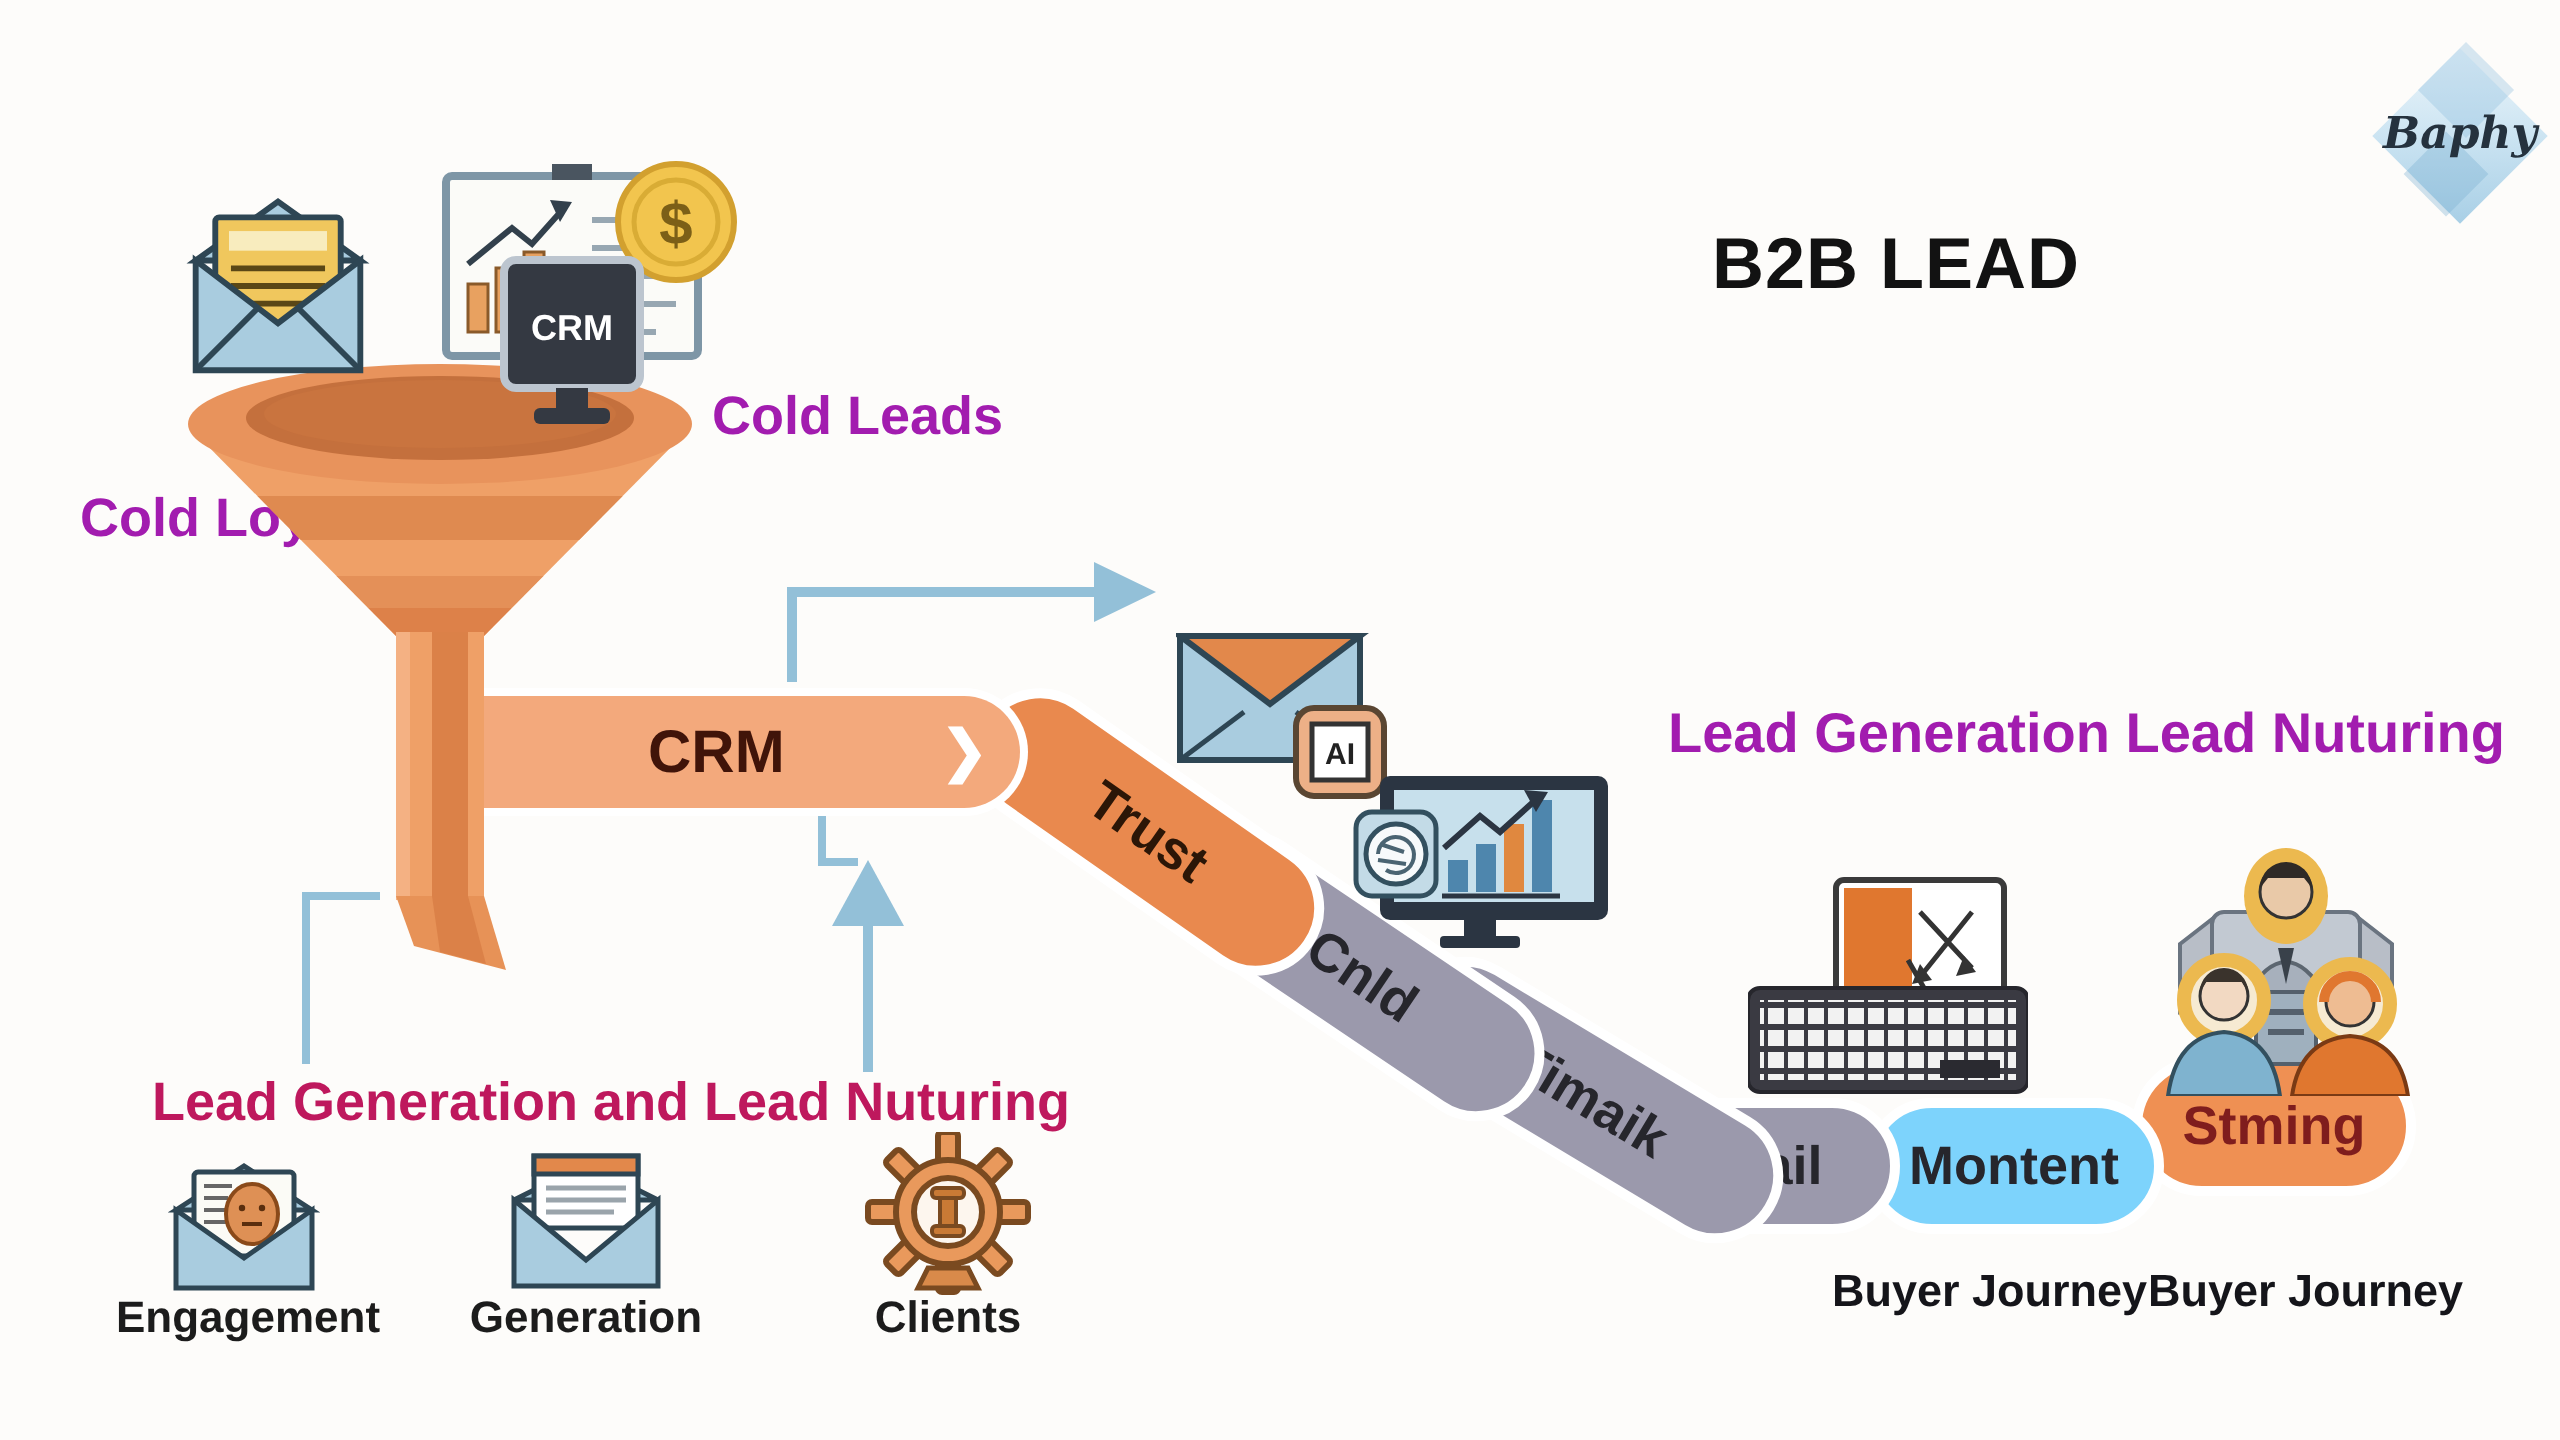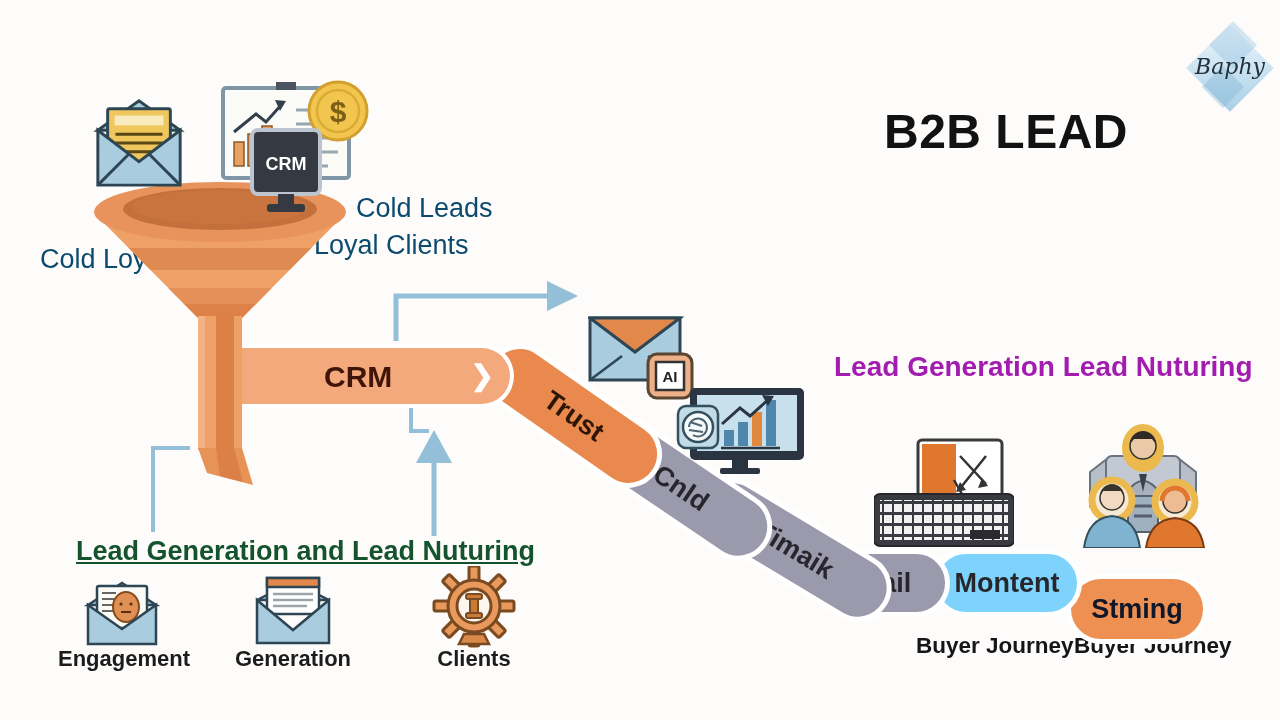--- a/index.html
+++ b/index.html
@@ -1,59 +1,59 @@
 <!DOCTYPE html>
 <html><head>
 <meta charset="utf-8">
 <style>
   html,body{margin:0;padding:0;background:#fcfbf9;}
   #stage{position:relative;width:1280px;height:720px;overflow:hidden;
          font-family:"Liberation Sans",sans-serif;background:#fdfcfa;}
   .abs{position:absolute;}
   
-  .title{left:884px;top:98px;font-size:48px;line-height:67px;font-weight:800;
+  .title{left:856px;top:98px;font-size:36px;line-height:67px;font-weight:800;
          color:#121212;letter-spacing:.5px;white-space:nowrap;}
   .subtitle1{left:792px;top:316px;font-size:28px;font-weight:700;color:#1a1a1a;white-space:nowrap;}
   .subtitle2{left:834px;top:351px;font-size:28px;font-weight:700;color:#a21caf;white-space:nowrap;}
-  .logo{left:1186px;top:24px;width:88px;height:88px;}
+  .logo{left:1186px;top:24px;width:88px;height:88px;font-weight:bold;}
   .logo .diamond{position:absolute;left:13px;top:13px;width:62px;height:62px;
         transform:rotate(45deg);background:linear-gradient(135deg,#eef6fb 0%,#cfe6f3 45%,#a8cfe6 100%);}
   .logo .diamond2{position:absolute;left:30px;top:4px;width:34px;height:34px;
         transform:rotate(45deg);background:rgba(140,190,220,.35);}
   .logo .diamond3{position:absolute;left:22px;top:48px;width:30px;height:30px;
         transform:rotate(45deg);background:rgba(120,175,210,.35);}
   .logo .brand{position:absolute;left:0;top:30px;width:88px;text-align:center;
         font-family:"DejaVu Serif",serif;font-style:italic;font-size:22px;color:#25323e;}
   
-  .lbl{font-weight:400;color:#0c4a6e;white-space:nowrap;}
+  .lbl{font-weight:700;color:#a21caf;white-space:nowrap;}
   .cold-loy{left:40px;top:244px;font-size:27px;}
   .cold-leads{left:356px;top:193px;font-size:27px;}
   .loyal-clients{left:314px;top:230px;font-size:27px;}
-  .bottom-heading{left:76px;top:536px;font-size:27px;font-weight:700;color:#14532d;white-space:nowrap;text-decoration:underline;}
+  .bottom-heading{left:76px;top:536px;font-size:27px;font-weight:700;color:#be185d;white-space:nowrap;}
   .item-label{top:646px;font-size:22px;text-align:center;font-weight:600;color:#1c1c1c;}
   .bj{top:633px;font-size:22.5px;font-weight:600;color:#15151a;text-align:center;white-space:nowrap;}
   
   .pipe{left:238px;top:344px;width:276px;height:64px;background:#f3a97c;
         border:4px solid #fff;border-left:none;border-radius:0 34px 34px 0;
         box-sizing:border-box;z-index:17;}
   .pipe .pipe-label{position:absolute;left:86px;top:12px;font-size:30px;font-weight:700;color:#401409;}
   .pipe .chev{position:absolute;right:16px;top:11px;font-size:28px;font-weight:800;color:#fff;}
   .pill{position:absolute;border-radius:999px;border:5px solid #fff;box-sizing:border-box;
         display:flex;align-items:center;justify-content:center;
         font-size:27px;font-weight:600;color:#26262c;white-space:nowrap;}
   .seg-trust{left:474px;top:382px;width:200px;height:68px;background:#e9894e;
         transform:rotate(35deg);z-index:16;color:#2b1607;}
   .seg-cnld{left:578px;top:454px;width:206px;height:68px;background:#9b99ac;
         transform:rotate(34deg);z-index:15;}
   .seg-timaik{left:688px;top:516px;width:214px;height:68px;background:#9b99ac;
         transform:rotate(31deg);z-index:14;}
   .seg-mail{left:820px;top:549px;width:130px;height:68px;background:#9b99ac;z-index:13;}
   .seg-montent{left:932px;top:549px;width:150px;height:68px;background:#7dd3fc;z-index:12;}
-  .seg-stming{left:1066px;top:574px;width:142px;height:70px;background:#ef9053;z-index:11;
-        color:#0f172a;font-weight:800;}
+  .seg-stming{left:1066px;top:528px;width:142px;height:70px;background:#ef9053;z-index:11;
+        color:#7f1d1d;font-weight:800;}
   
   .z19{z-index:19}.z20{z-index:20}.z21{z-index:21}
   svg{display:block;}
 </style>
 </head>
 <body>
 
 <div id="stage">
 
   <svg class="abs" style="left:0;top:0;z-index:3" width="1280" height="720" viewBox="0 0 1280 720">
@@ -100,21 +100,20 @@
     <ellipse cx="150" cy="31" rx="88" ry="17" fill="#c9743f"></ellipse>
     <rect x="128" y="140" width="44" height="134" fill="#efa067"></rect>
     <rect x="146" y="140" width="18" height="134" fill="#db8148"></rect>
     <rect x="128" y="140" width="7" height="134" fill="#f4b183"></rect>
     <path d="M128,272 L172,272 L183,309 L137,297 Z" fill="#e79257"></path>
     <path d="M146,272 L164,272 L173,306 L150,300 Z" fill="#db8148"></path>
   </svg>
 
   <div class="abs lbl cold-loy">Cold Loy</div>
   <div class="abs lbl cold-leads">Cold Leads</div>
-  <div class="abs lbl loyal-clients">Loyal Clients</div>
 
   <svg class="abs z19" style="left:90px;top:92px" width="98" height="100" viewBox="0 0 100 100">
     <polygon points="8,38 50,8 92,38" fill="#a9ccdf" stroke="#2e4654" stroke-width="3"></polygon>
     <rect x="18" y="16" width="64" height="54" rx="2" fill="#f0c75d" stroke="#2e4654" stroke-width="3"></rect>
     <rect x="25" y="23" width="50" height="10" fill="#f8ecbe"></rect>
     <line x1="26" y1="42" x2="74" y2="42" stroke="#5a4716" stroke-width="3"></line>
     <line x1="26" y1="51" x2="74" y2="51" stroke="#5a4716" stroke-width="3"></line>
     <line x1="26" y1="60" x2="66" y2="60" stroke="#5a4716" stroke-width="3"></line>
     <polygon points="8,38 50,70 92,38 92,94 8,94" fill="#a9ccdf" stroke="#2e4654" stroke-width="3"></polygon>
     <line x1="8" y1="94" x2="40" y2="62" stroke="#2e4654" stroke-width="3"></line>

